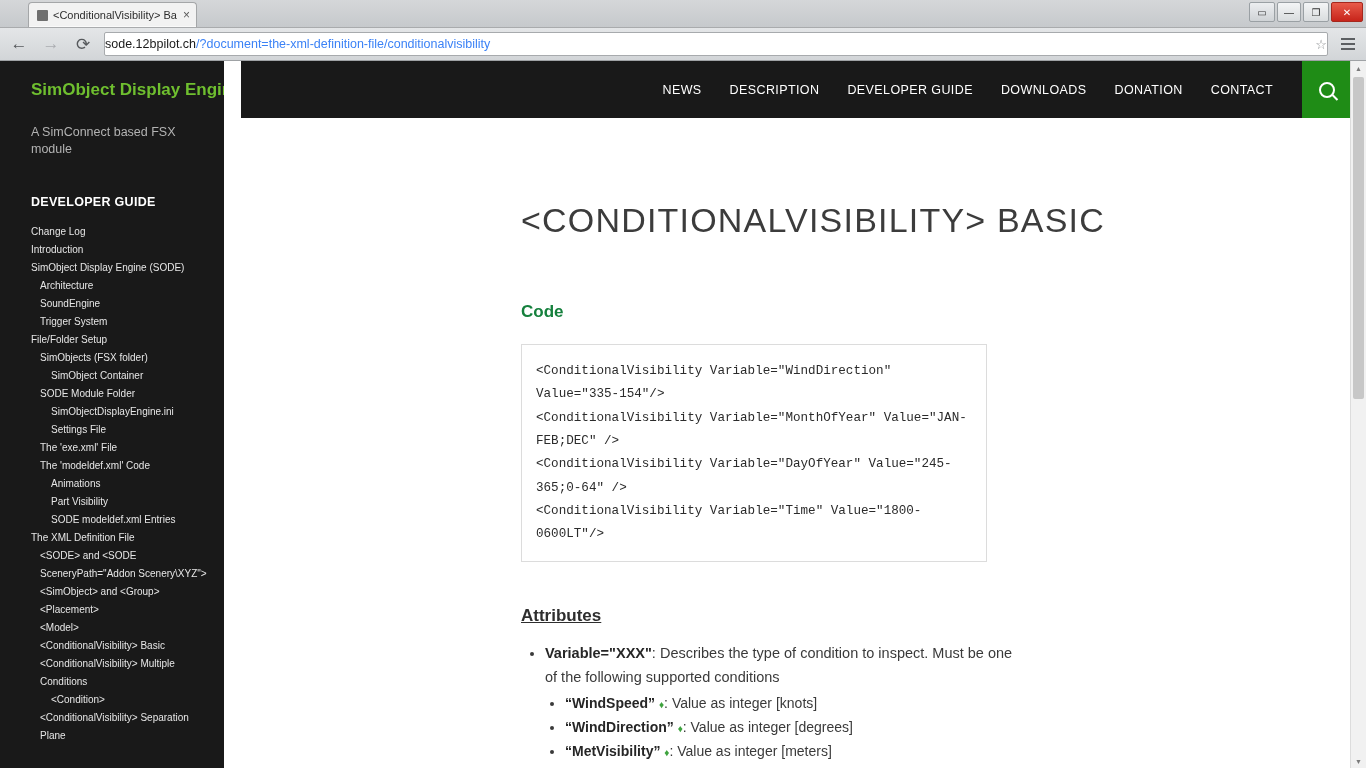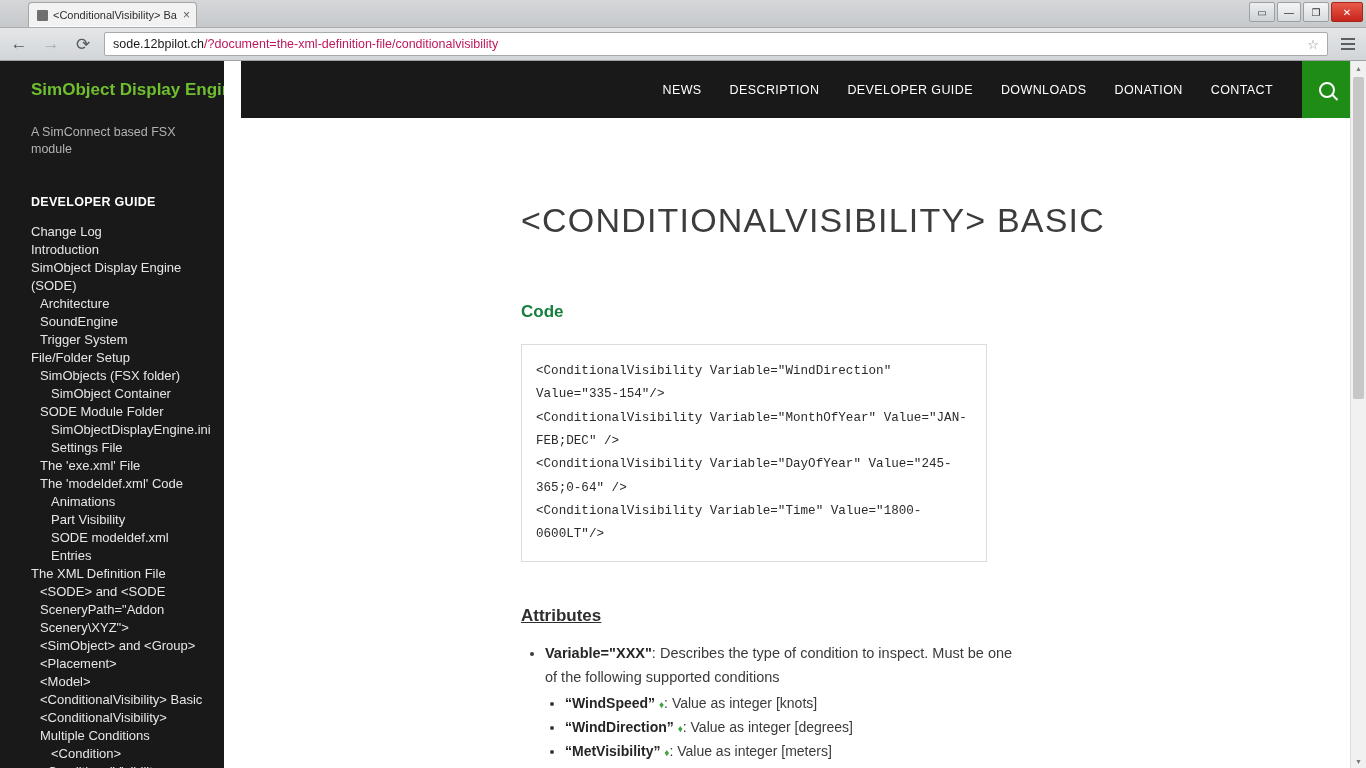--- a/index.html
+++ b/index.html
@@ -123,26 +123,26 @@
   }
   .nav-btn.disabled { color: #a9acb0; }
   .omnibox {
     flex: 1;
     height: 22px;
     background: #ffffff;
     border: 1px solid #a7aaad;
     border-radius: 2px;
     display: flex;
     align-items: center;
-    padding: 0 8px;
+    padding: 0 0;
     font-size: 12.5px;
     color: #2b2b2b;
   }
   .omnibox .host { color: #1a1a1a; }
-  .omnibox .path { color: #be185d; }
+  .omnibox .path { color: #3b82f6; }
   .star {
     margin-left: auto;
     color: #8b8e91;
     font-size: 13px;
   }
   .menu-btn {
     width: 20px;
     display: flex;
     flex-direction: column;
     gap: 3px;
@@ -206,21 +206,21 @@
     font-weight: bold;
     color: #ffffff;
     letter-spacing: .3px;
   }
   .nav-list {
     margin: 14px 0 0 0;
     padding: 0;
     list-style: none;
   }
   .nav-list li {
-    font-size: 13px;
+    font-size: 10px;
     line-height: 18px;
     color: #e6e6e6;
     padding: 0 14px 0 31px;
   }
   .nav-list li.lvl1 { padding-left: 40px; }
   .nav-list li.lvl2 { padding-left: 51px; }
 
   
   .content {
     flex: 1;

